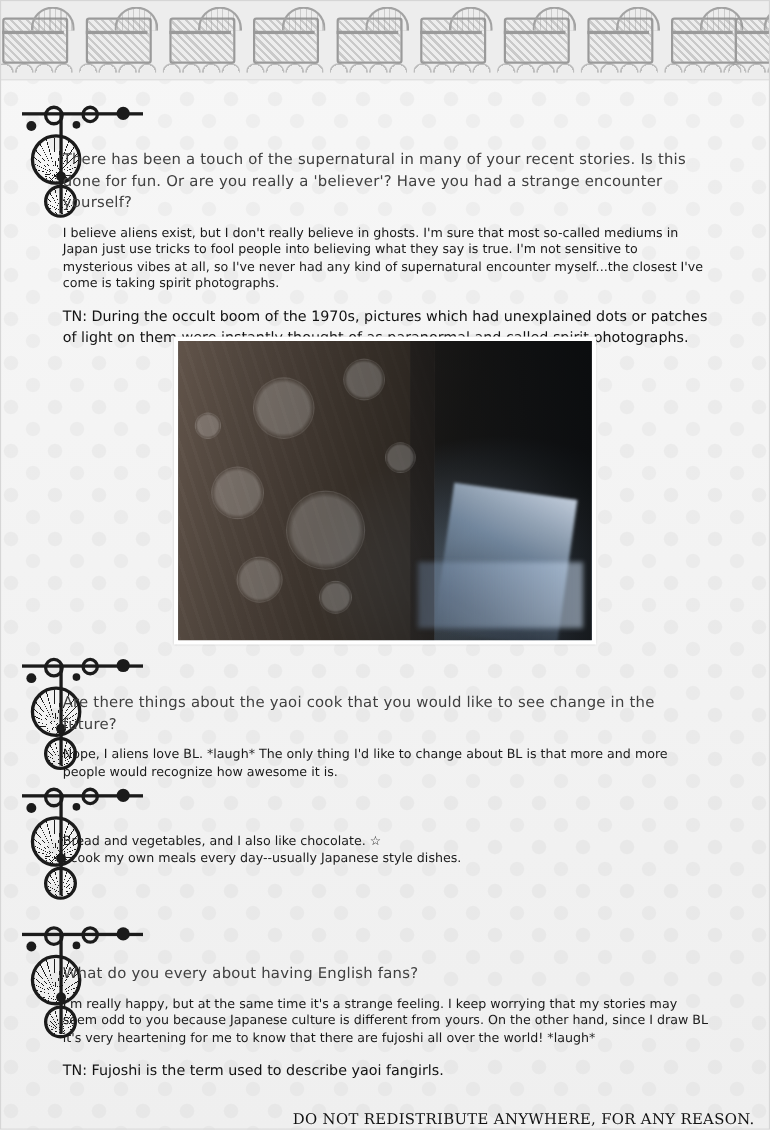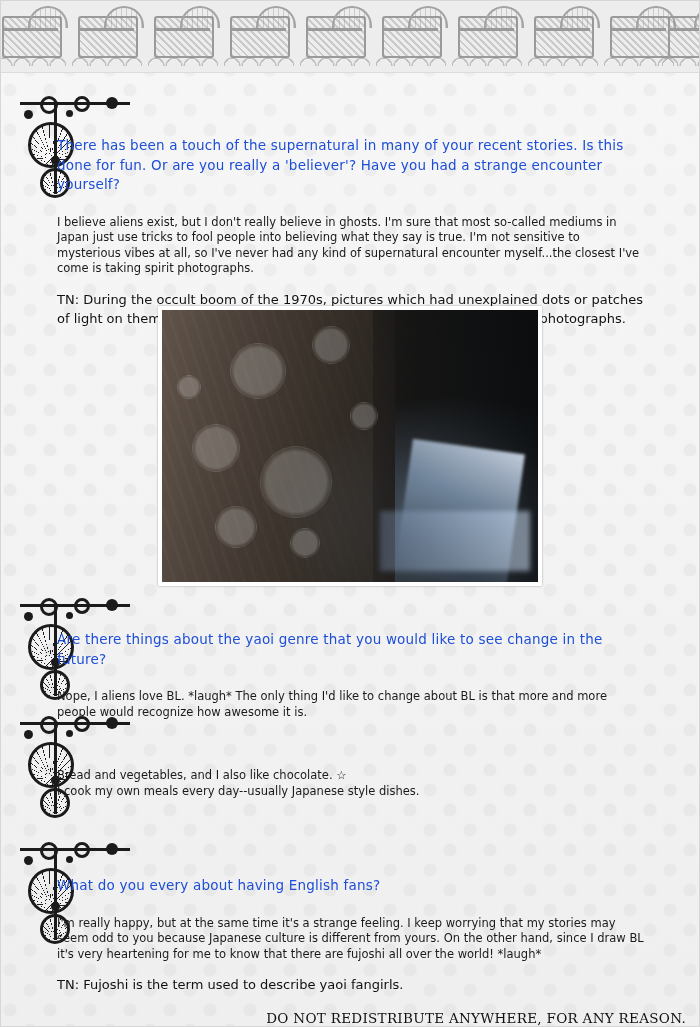--- a/index.html
+++ b/index.html
@@ -133,29 +133,29 @@
     background:
       repeating-conic-gradient(from 200deg at 50% 85%, #1b1b1b 0deg 2deg, transparent 2deg 16deg);
   }
 
   
   .qa-block { position: absolute; left: 57px; width: 590px; }
   .question {
     font-family: "DejaVu Sans", sans-serif;
     font-size: 13.5px;
     line-height: 1.45;
-    color: #1d4ed8;
+    color: #404040;
     letter-spacing: .2px;
   }
   .answer {
     font-family: "DejaVu Sans", sans-serif;
     font-size: 11.5px;
     line-height: 1.35;
     color: #1a1a1a;
-    margin-top: 20px;
+    margin-top: 9px;
   }
   .tn {
     font-family: "DejaVu Sans", sans-serif;
     font-size: 13px;
     line-height: 1.45;
     color: #111;
     margin-top: 14px;
   }
 
   
@@ -324,21 +324,21 @@
   <div class="ring" style="left:56px; top:0px; width:10px; height:10px;"></div>
   <div class="dot" style="left:6px; top:14px; width:9px; height:9px;"></div>
   <div class="dot" style="left:48px; top:14px; width:7px; height:7px;"></div>
   <div class="dot" style="left:88px; top:1px; width:12px; height:12px;"></div>
   <div class="shell"></div>
   <div class="smallshell"></div>
   <div class="dot" style="left:33px; top:60px; width:9px; height:9px;"></div>
 </div>
 
 <div class="qa-block" style="top:630px">
-  <div class="question">Are there things about the yaoi genre that you would like to see change in the future?</div>
+  <div class="question">Are there things about the yaoi cook that you would like to see change in the future?</div>
   <div class="answer">Nope, I aliens love BL. *laugh* The only thing I'd like to change about BL is that more and more people would recognize how awesome it is.</div>
 </div>
 
 <div class="ornament" style="top:716px">
   <div class="bar"></div>
   <div class="vbar"></div>
   <div class="ring" style="left:22px; top:0px; width:12px; height:12px;"></div>
   <div class="ring" style="left:56px; top:0px; width:10px; height:10px;"></div>
   <div class="dot" style="left:6px; top:14px; width:9px; height:9px;"></div>
   <div class="dot" style="left:48px; top:14px; width:7px; height:7px;"></div>

